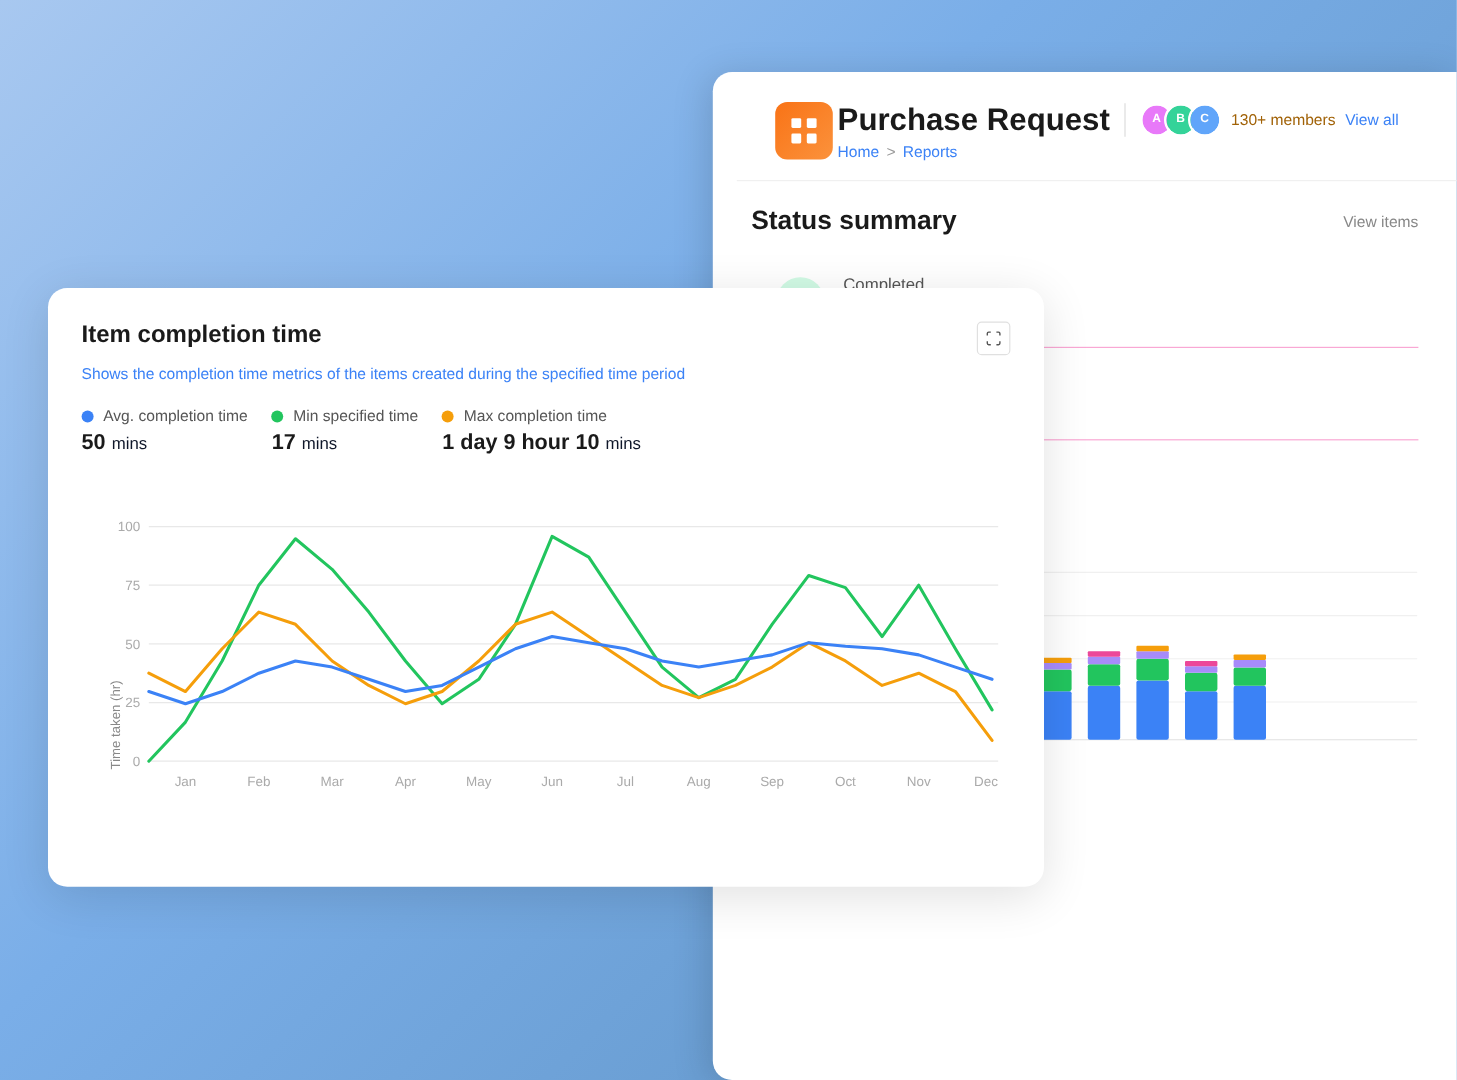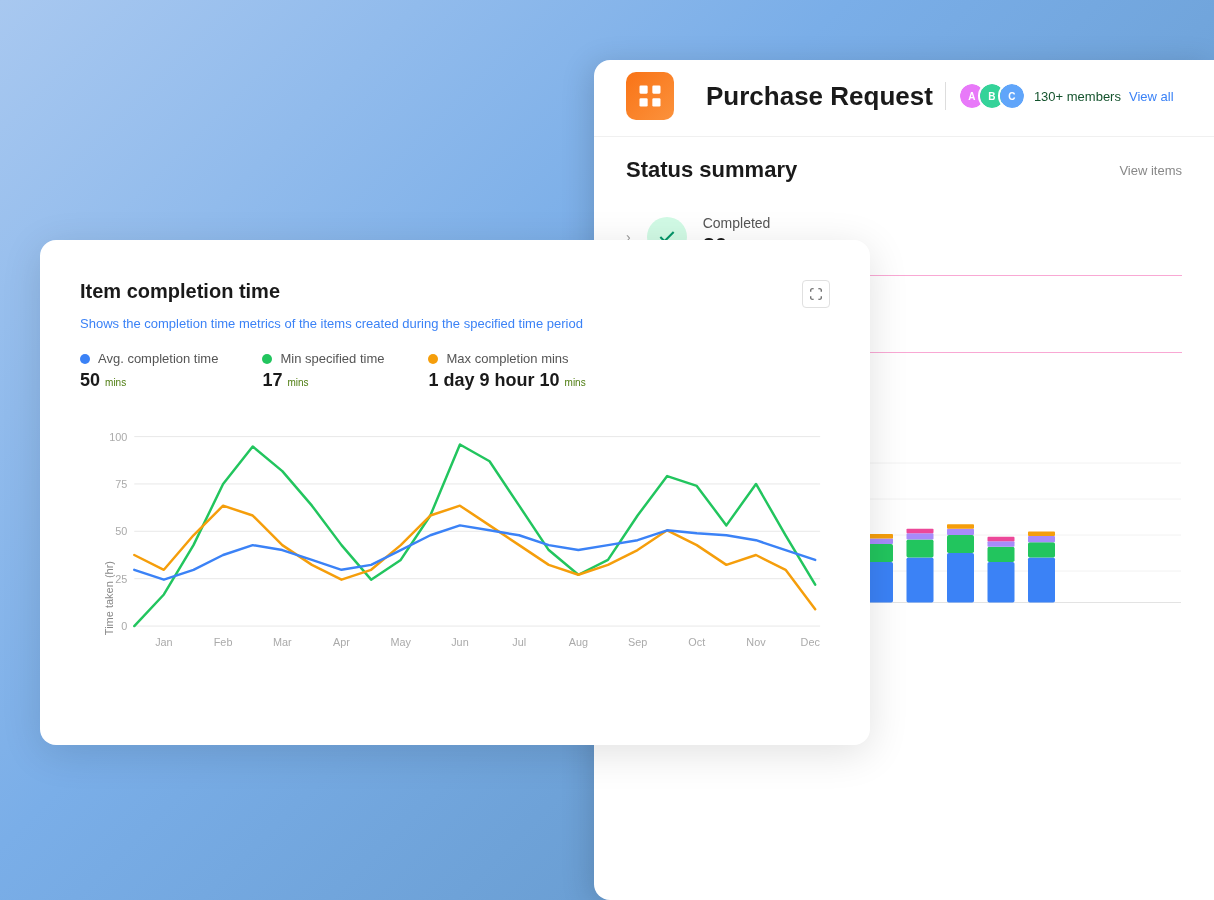--- a/index.html
+++ b/index.html
@@ -19,25 +19,26 @@
       top: 60px;
       width: 620px;
       height: 840px;
       background: #ffffff;
       border-radius: 16px 0 0 16px;
       box-shadow: -4px 4px 30px rgba(0,0,0,0.15);
       overflow: hidden;
     }
 
     .right-panel-header {
-      padding: 12px 32px 16px 32px;
+      padding: 24px 32px 16px 32px;
       border-bottom: 1px solid #f0f0f0;
       display: flex;
       align-items: center;
-      gap: 32px;
+      gap: 4px;
+      margin-left: 20px;
     }
 
     .app-icon {
       width: 48px;
       height: 48px;
       background: linear-gradient(135deg, #f97316, #fb923c);
       border-radius: 10px;
       display: flex;
       align-items: center;
       justify-content: center;
@@ -100,21 +101,21 @@
       display: flex;
       align-items: center;
       justify-content: center;
       font-size: 10px;
       font-weight: 600;
       color: white;
     }
 
     .members-count {
       font-size: 13px;
-      color: #14532d;
+      color: #a16207;
     }
 
     .view-all-link {
       font-size: 13px;
       color: #3b82f6;
       font-weight: 500;
       cursor: pointer;
     }
 
     .breadcrumb {
@@ -266,21 +267,21 @@
 
     
     .left-card {
       position: absolute;
       left: 40px;
       top: 240px;
       width: 830px;
       background: white;
       border-radius: 16px;
       box-shadow: 0 8px 40px rgba(0,0,0,0.12);
-      padding: 40px;
+      padding: 28px;
       z-index: 10;
     }
 
     .card-header {
       display: flex;
       justify-content: space-between;
       align-items: flex-start;
       margin-bottom: 8px;
     }
 
@@ -303,22 +304,22 @@
     }
 
     .card-description {
       font-size: 13px;
       color: #3b82f6;
       margin-bottom: 20px;
     }
 
     .metrics-row {
       display: flex;
-      gap: 44px;
-      margin-bottom: 14px;
+      gap: 20px;
+      margin-bottom: 32px;
       align-items: flex-start;
     }
 
     .metric-item {
       display: flex;
       flex-direction: column;
       gap: 2px;
     }
 
     .metric-label-row {
@@ -339,23 +340,23 @@
     }
 
     .metric-value {
       font-size: 18px;
       font-weight: 700;
       color: #1a1a1a;
       margin-top: 2px;
     }
 
     .metric-value .unit {
-      font-size: 10px;
+      font-size: 14px;
       font-weight: 400;
-      color: #4d7c0f;
+      color: #0f172a;
     }
 
     
     .line-chart-container {
       position: relative;
       height: 300px;
     }
 
     .line-chart-svg {
       width: 100%;
@@ -406,20 +407,25 @@
               <div class="avatar-circle" style="background:#34d399;">B</div>
             </div>
             <div class="member-avatar">
               <div class="avatar-circle" style="background:#60a5fa;">C</div>
             </div>
           </div>
           <span class="members-count">130+ members</span>
           <span class="view-all-link">View all</span>
         </div>
       </div>
+      <div class="breadcrumb">
+        <span class="breadcrumb-home">Home</span>
+        <span class="breadcrumb-separator">&gt;</span>
+        <span class="breadcrumb-current">Reports</span>
+      </div>
     </div>
   </div>
 
   <div class="status-section">
     <div class="status-header">
       <span class="status-title">Status summary</span>
       <span class="total-items-label">View items</span>
     </div>
 
     <div class="status-item">
@@ -556,21 +562,21 @@
         <div class="metric-dot" style="background:#22c55e;"></div>
         <span class="metric-label">Min specified time</span>
       </div>
       <div class="metric-value">
         <span>17</span> <span class="unit">mins</span>
       </div>
     </div>
     <div class="metric-item">
       <div class="metric-label-row">
         <div class="metric-dot" style="background:#f59e0b;"></div>
-        <span class="metric-label">Max completion mins</span>
+        <span class="metric-label">Max completion time</span>
       </div>
       <div class="metric-value">
         <span>1 day 9 hour 10</span> <span class="unit">mins</span>
       </div>
     </div>
   </div>
 
   <div class="line-chart-container">
     <span class="y-axis-label">Time taken (hr)</span>
     <svg viewBox="0 0 760 280" class="line-chart-svg">

